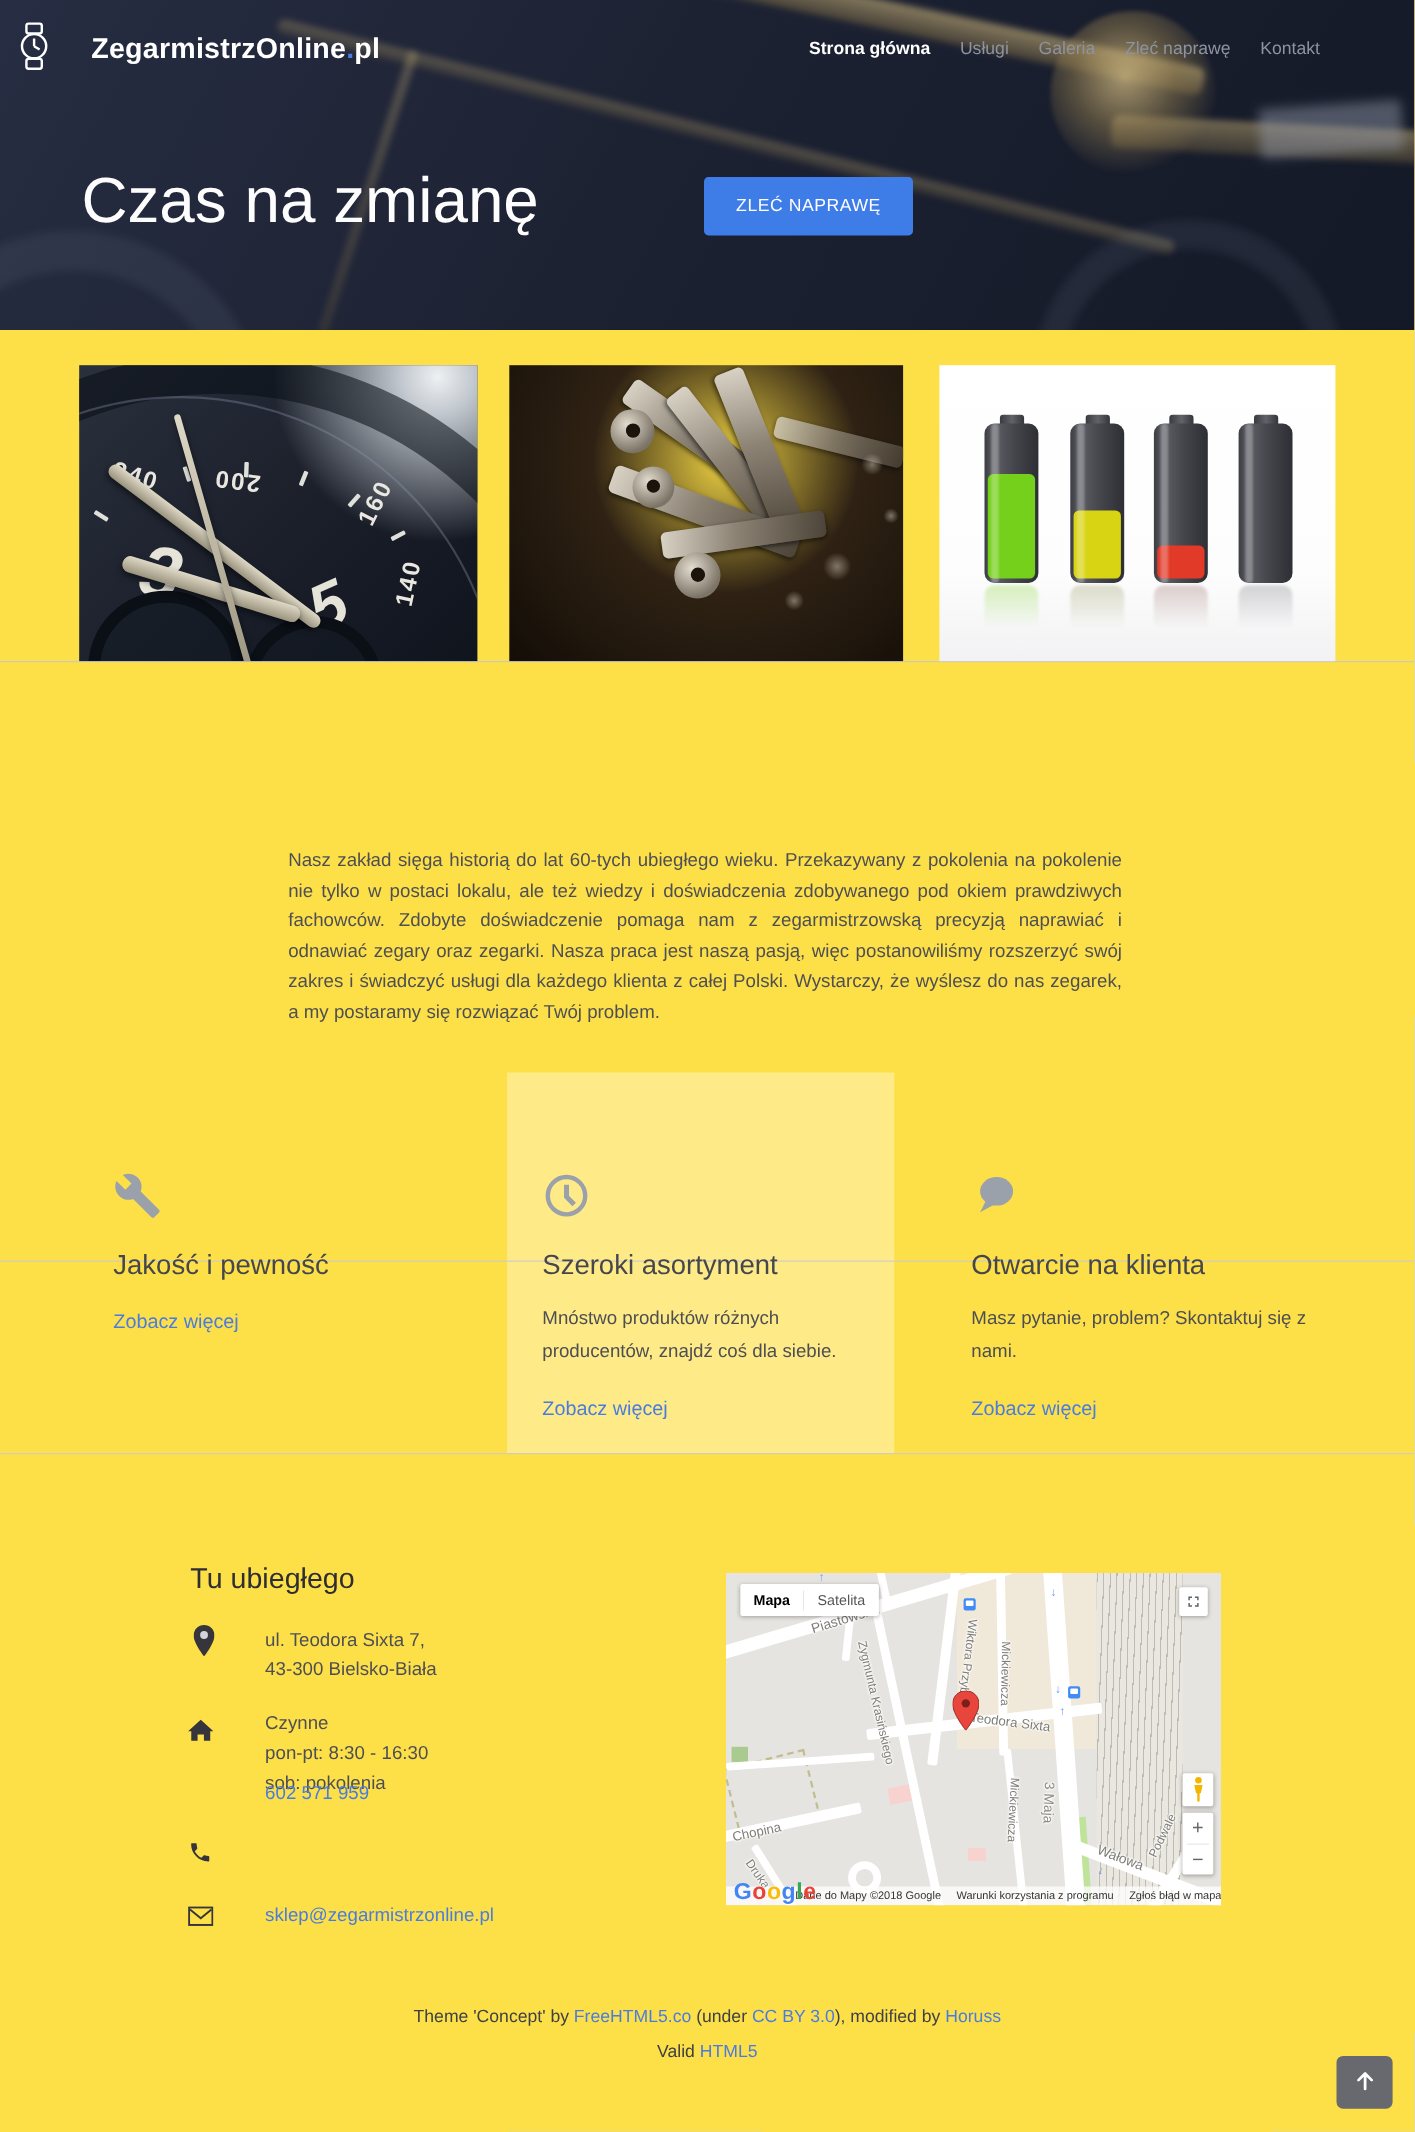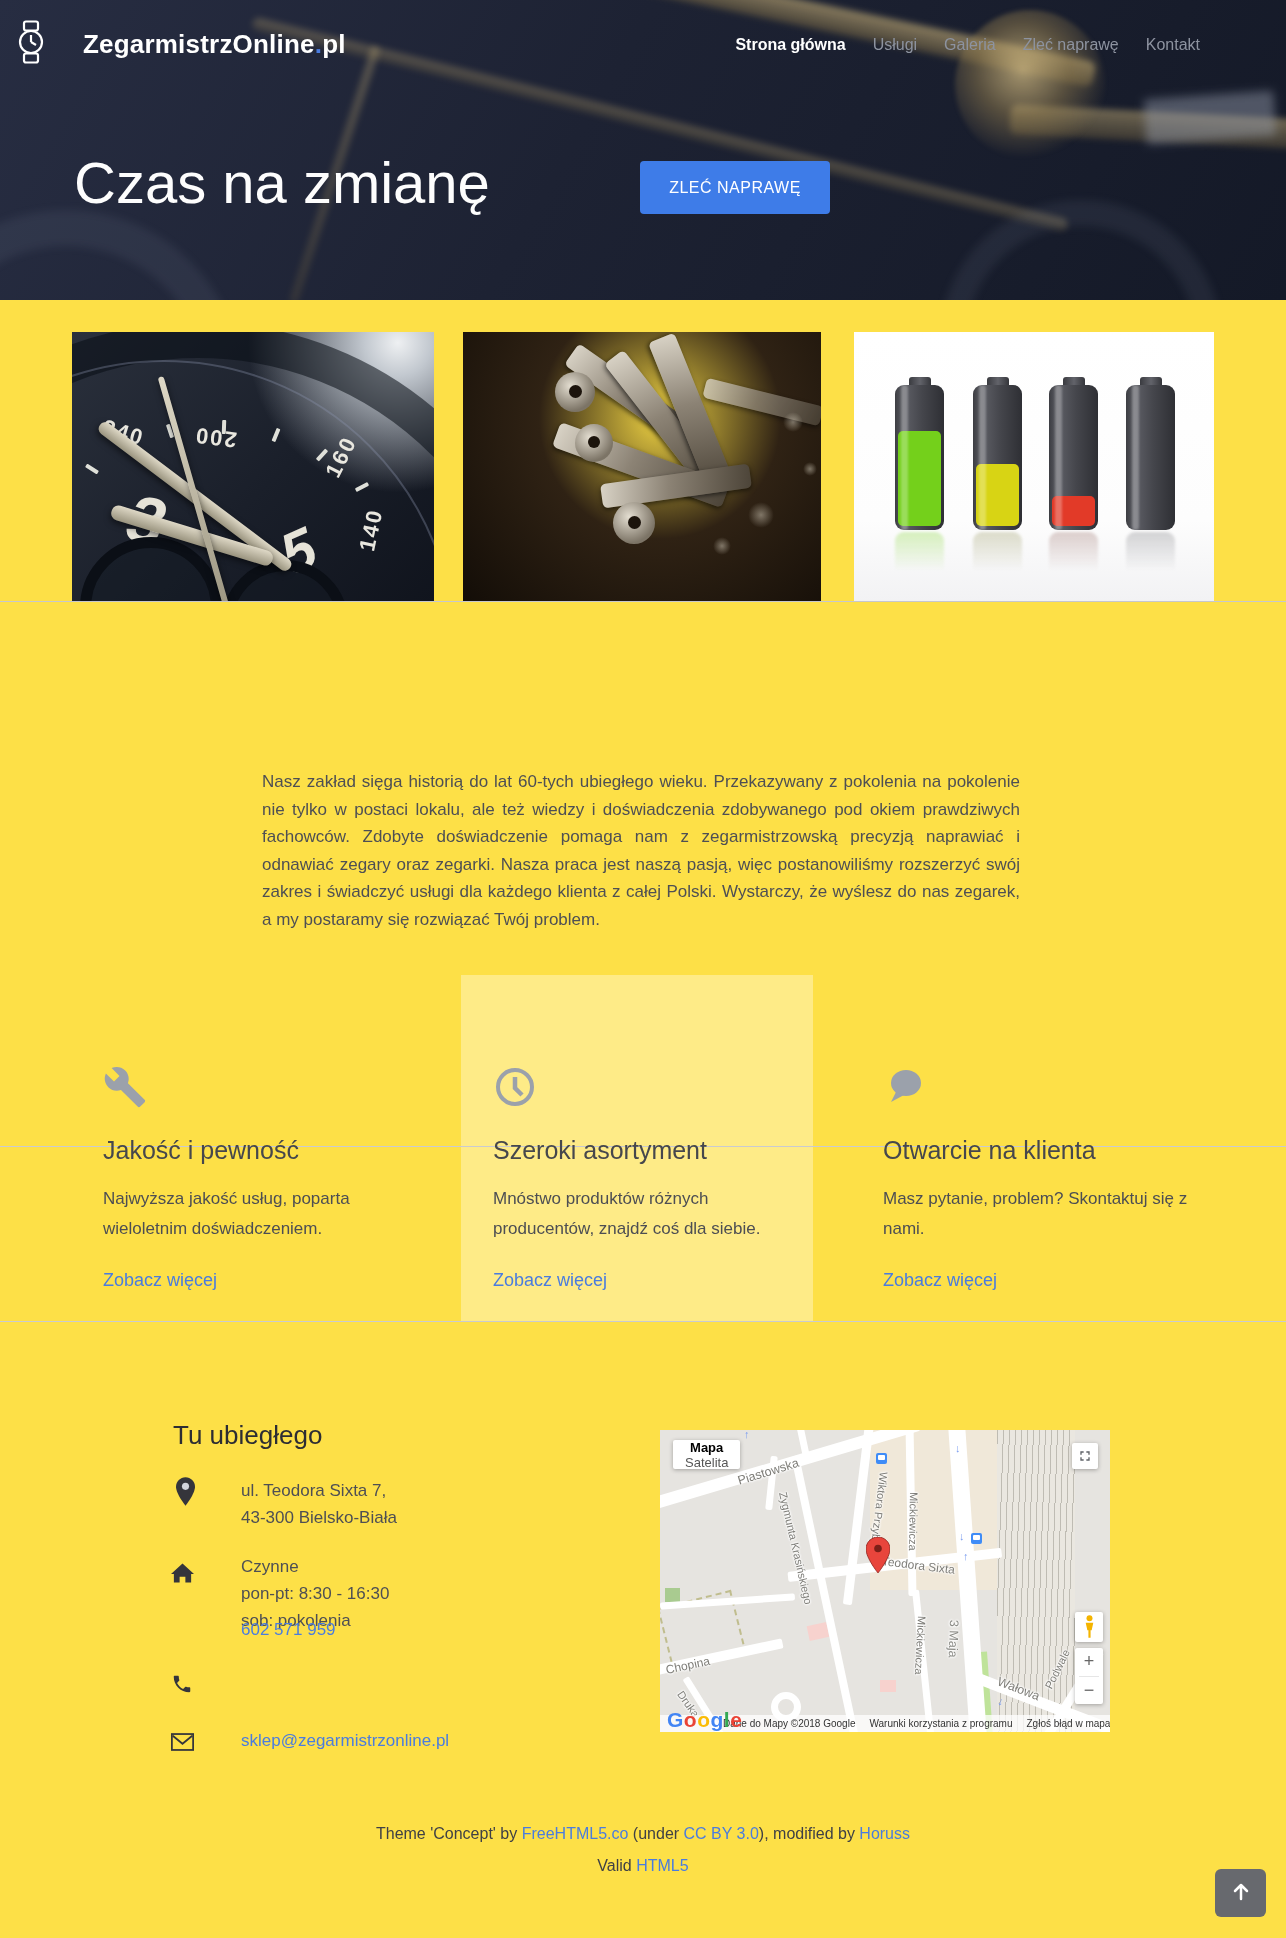--- a/index.html
+++ b/index.html
@@ -94,21 +94,21 @@
        background:#e6e4e0;cursor:grab;}
   .blk{position:absolute;}
   .road{position:absolute;background:#ffffff;border-radius:2px;}
   .street{position:absolute;font-size:11px;color:#7e7d78;white-space:nowrap;transform-origin:0 50%;
           text-shadow:0 1px 2px #fff,0 -1px 2px #fff,1px 0 2px #fff,-1px 0 2px #fff;}
   .rail{position:absolute;left:337px;top:0;width:78px;height:302px;background:#eae7e0;
         background-image:repeating-linear-gradient(92deg,rgba(155,152,142,.55) 0 1px,transparent 1px 6px);}
   .busstop{position:absolute;width:11px;height:11px;background:#3f8cf7;border-radius:2px;}
   .busstop i{position:absolute;left:2px;top:2px;width:7px;height:5px;background:#fff;border-radius:1px;}
   .marr{position:absolute;color:#7a9cf0;font-size:11px;font-weight:bold;}
-  .mctl{position:absolute;background:#fff;box-shadow:0 1px 4px rgba(0,0,0,.3);border-radius:2px;flex-direction:column;}
+  .mctl{position:absolute;background:#fff;box-shadow:0 1px 4px rgba(0,0,0,.3);border-radius:2px;}
   .maptype{left:13px;top:10px;height:29px;display:flex;align-items:center;font-size:13px;}
   .maptype .cell{padding:0 12px;cursor:pointer;}
   .maptype .sep{width:1px;height:18px;background:#e6e6e6;}
   .zoomctl{left:415px;top:218px;width:28px;height:56px;display:flex;flex-direction:column;}
   .zoomctl div{flex:1;display:flex;align-items:center;justify-content:center;font-size:18px;color:#666;cursor:pointer;}
   .zoomctl .zdiv{flex:none;height:1px;margin:0 4px;background:#e6e6e6;}
   .attrib{position:absolute;left:0;bottom:0;width:450px;height:17px;background:rgba(255,255,255,.75);
           display:flex;align-items:center;font-size:10px;color:#333;}
   .attrib span{padding:0 7px;white-space:nowrap;}
   .attrib .asep{width:1px;height:11px;background:rgba(0,0,0,.18);}
@@ -243,21 +243,20 @@
   <div class="rule" style="top:1146px;"></div>
   <div class="rule" style="top:1321px;"></div>
 
   <div class="fcol" style="left:103px;width:290px;">
     <div class="ficon">
       <svg width="44" height="44" viewBox="0 0 24 24">
           <path fill="#9ba1ab" d="M22.7 19l-9.1-9.1c.9-2.3.4-5-1.5-6.9-2-2-5-2.4-7.4-1.3L9 6 6 9 1.6 4.7C.4 7.1.9 10.1 2.9 12.1c1.9 1.9 4.6 2.4 6.9 1.5l9.1 9.1c.4.4 1 .4 1.4 0l2.3-2.3c.5-.4.5-1.1.1-1.4z"></path>
         </svg>
     </div>
     <h3 class="ftitle">Jakość i pewność</h3>
-    <p class="ftext">Najwyższa jakość usług, poparta wieloletnim doświadczeniem.</p>
     <a class="flink">Zobacz więcej</a>
   </div>
 
   <div class="fcol" style="left:493px;width:295px;">
     <div class="ficon">
       <svg width="44" height="44" viewBox="0 0 44 44" fill="none" stroke="#9ba1ab" stroke-width="4">
         <circle cx="22" cy="22" r="17"></circle>
         <path d="M22 12 L22 23 L29 30" stroke-width="4.5"></path>
       </svg>
     </div>

